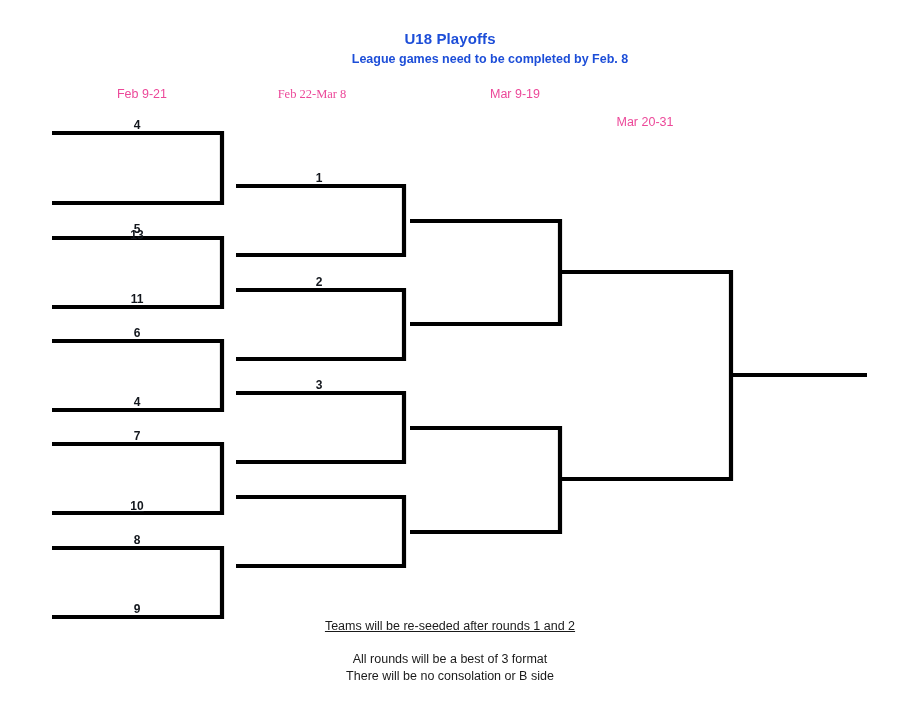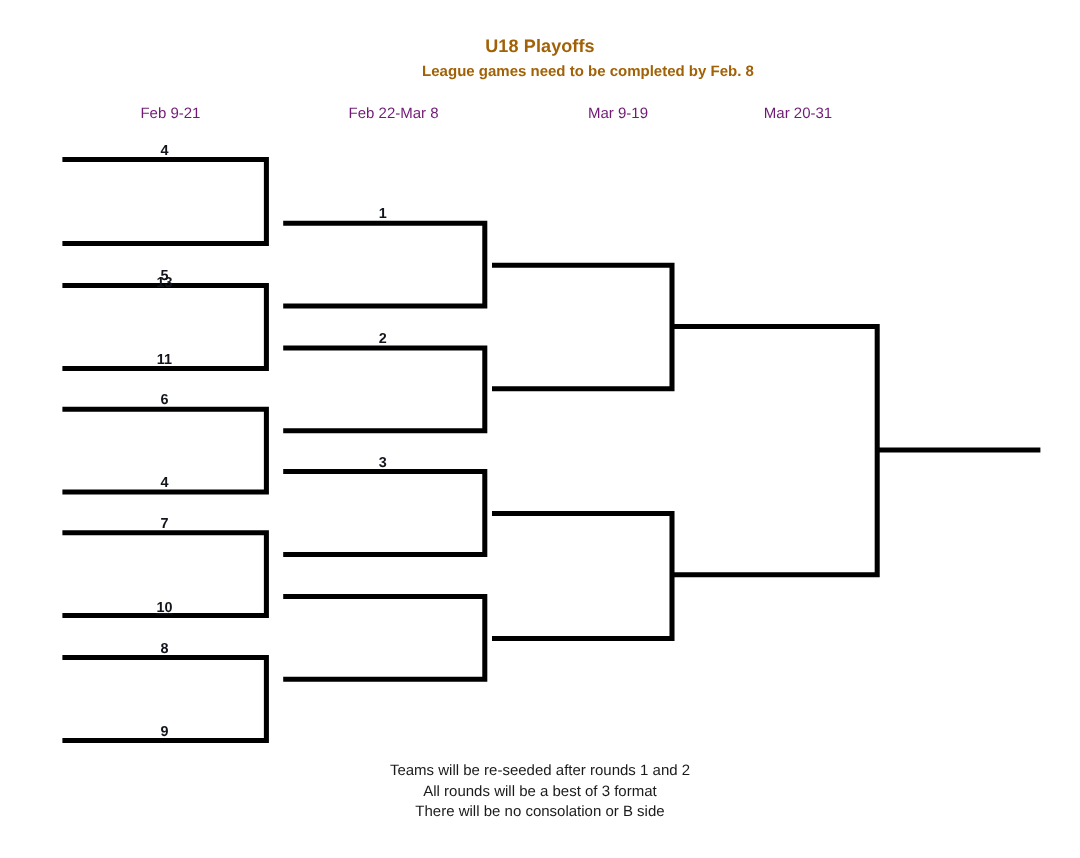--- a/index.html
+++ b/index.html
@@ -23,39 +23,39 @@
     height: 715px;
   }
 
   
   .title {
     position: absolute;
     left: 0;
     width: 900px;
     text-align: center;
     font-weight: bold;
-    color: #a16207;
+    color: #1d4ed8;
   }
   #bracket-title {
     top: 30px;
     font-size: 15px;
     letter-spacing: 0.1px;
   }
   #bracket-subtitle {
     top: 52px;
     font-size: 12.5px;
     margin-left: 40px;
   }
 
   
   .round-header {
     position: absolute;
     top: 87px;
     font-size: 12.5px;
-    color: #701a75;
+    color: #ec4899;
     text-align: center;
     white-space: nowrap;
     transform: translateX(-50%);
   }
 
   
   #bracket-svg {
     position: absolute;
     left: 0;
     top: 0;
@@ -77,37 +77,37 @@
   
   .footer-note {
     position: absolute;
     left: 0;
     width: 900px;
     text-align: center;
     font-size: 12.5px;
     color: #1a1a1a;
     white-space: nowrap;
   }
-  #footer-note-0 { top: 635px; }
+  #footer-note-0 { top: 619px; text-decoration: underline; }
   #footer-note-1 { top: 652px; }
   #footer-note-2 { top: 669px; }
 </style>
 </head>
 <body>
 
 <div id="page">
 
   <div class="title" id="bracket-title">U18 Playoffs</div>
 
   <div class="title" id="bracket-subtitle">League games need to be completed by Feb. 8</div>
 
   <div class="round-header" id="round-header-0" style="left:142px;">Feb 9-21</div>
-  <div class="round-header" id="round-header-1" style="left:328px;">Feb 22-Mar 8</div>
+  <div class="round-header" id="round-header-1" style="left:312px;font-family:Liberation Serif, serif;">Feb 22-Mar 8</div>
   <div class="round-header" id="round-header-2" style="left:515px;">Mar 9-19</div>
-  <div class="round-header" id="round-header-3" style="left:665px;">Mar 20-31</div>
+  <div class="round-header" id="round-header-3" style="left:645px;margin-top:28px;">Mar 20-31</div>
 
   <svg id="bracket-svg" viewBox="0 0 900 715" xmlns="http://www.w3.org/2000/svg">
     <g stroke="#000000" stroke-width="4.2" fill="none" stroke-linecap="butt">
 
       <g>
         <path d="M52,133 L222,133 L222,203 L52,203"></path>
       </g>
 
       <g>
         <path d="M52,238 L222,238 L222,307 L52,307"></path>

